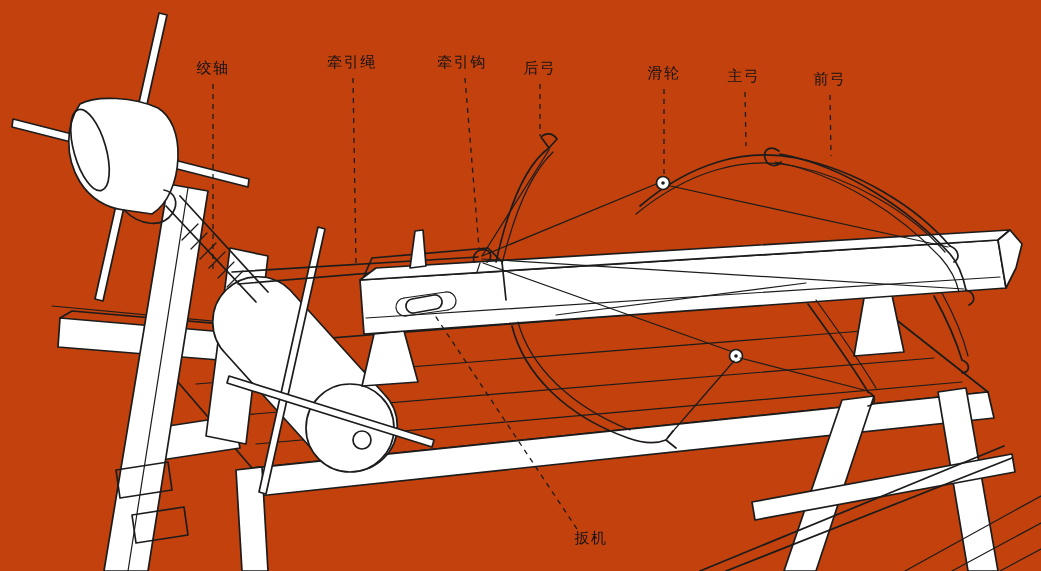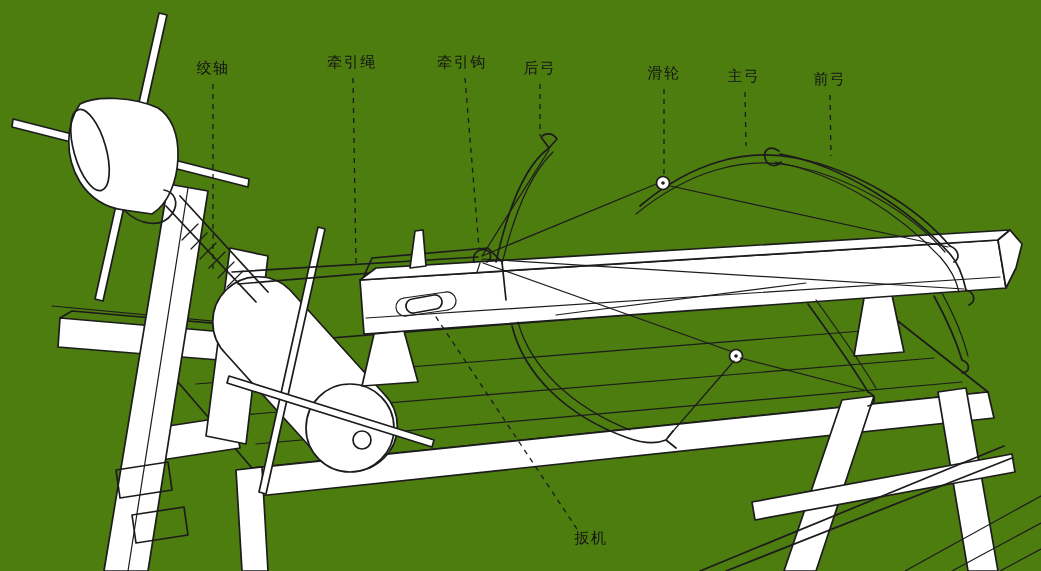--- a/index.html
+++ b/index.html
@@ -1,19 +1,19 @@
 <!DOCTYPE html>
 <html><head>
 <meta charset="utf-8">
 <style>
   html,body{margin:0;padding:0;background:#ffffff;}
   .canvas{
     position:relative;
     width:1041px;height:571px;
-    background:#4d7c0f;
+    background:#c2410c;
     font-family:"DejaVu Sans",sans-serif;
     overflow:hidden;
   }
   svg{position:absolute;inset:0;display:block;}
   .stroke{fill:none;stroke:#1c1c1c;stroke-width:1.7;stroke-linecap:round;stroke-linejoin:round;}
   .thin{fill:none;stroke:#1c1c1c;stroke-width:1.2;stroke-linecap:round;}
   .solid{fill:#ffffff;stroke:#1c1c1c;stroke-width:1.7;stroke-linejoin:round;}
   .leader{fill:none;stroke:#1c1c1c;stroke-width:1.3;stroke-dasharray:5 5;}
   .lbl{font-size:15px;letter-spacing:1.5px;fill:#141414;}
 </style>

